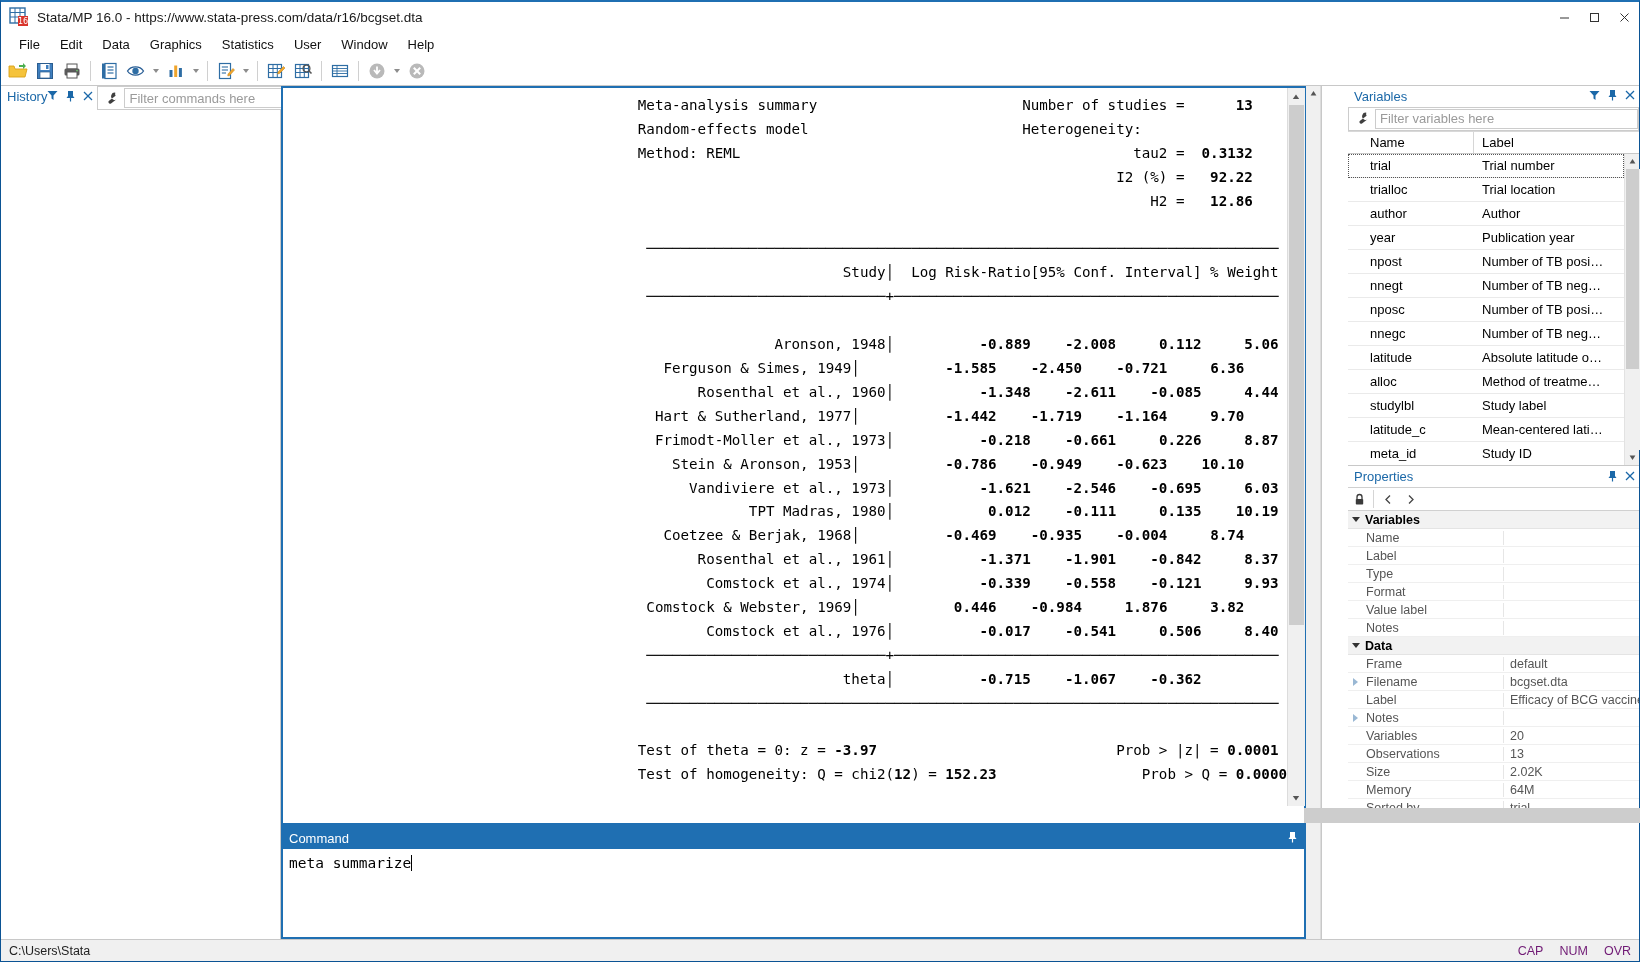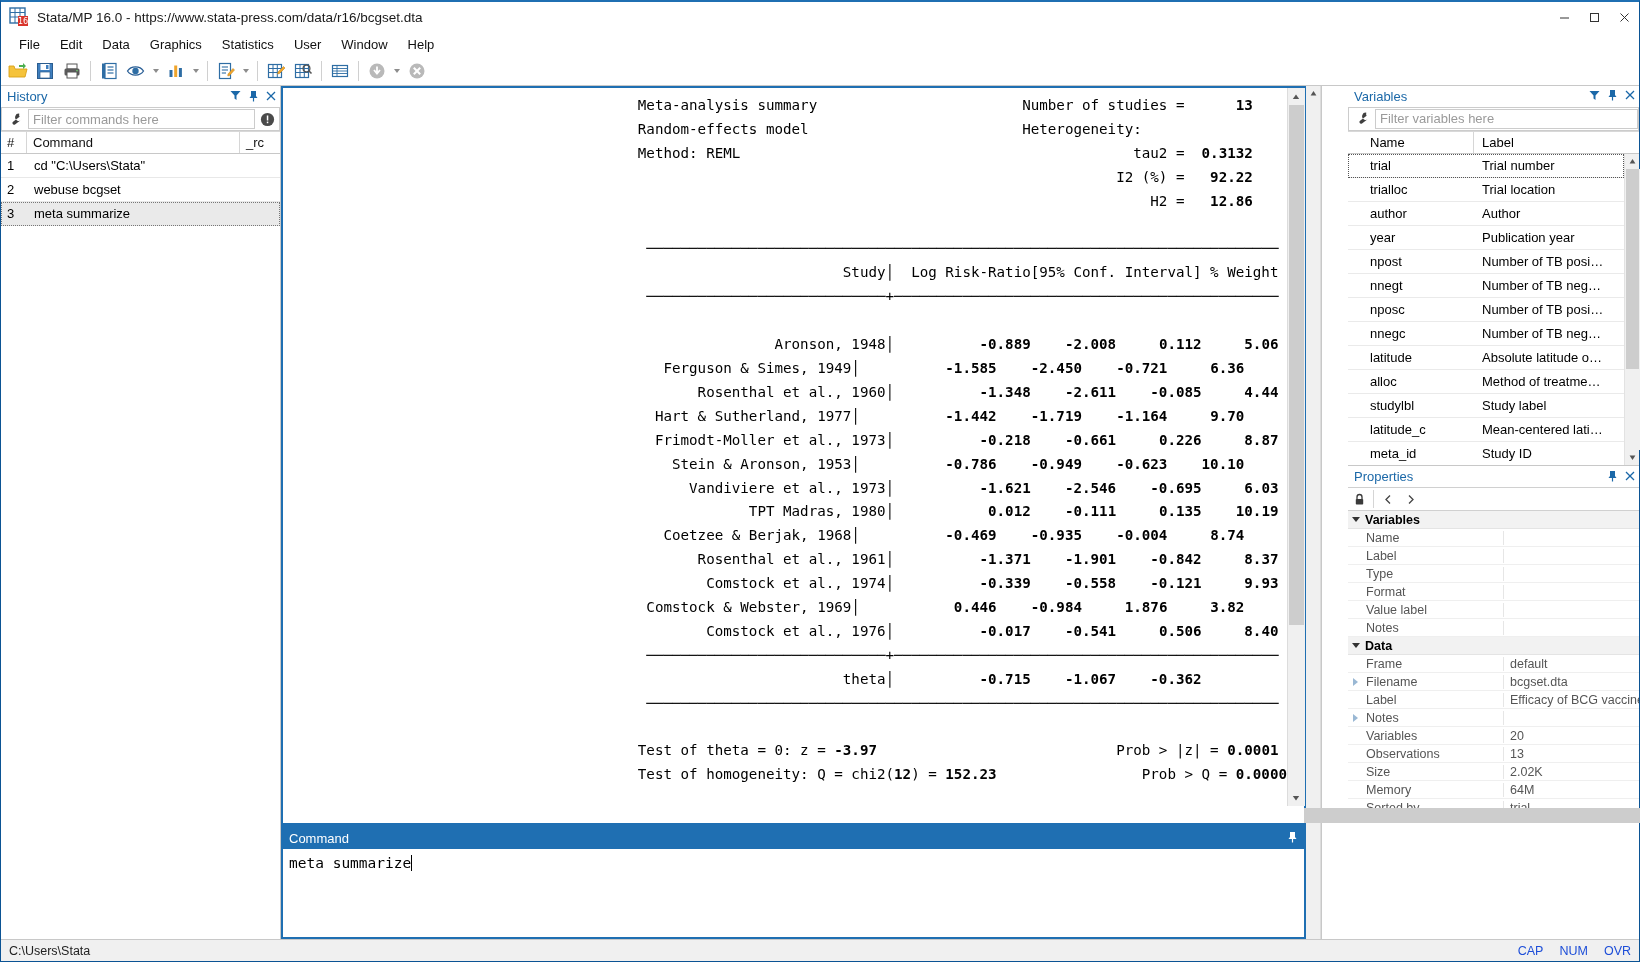--- a/index.html
+++ b/index.html
@@ -138,21 +138,21 @@
   .filter-warn {
     width: 24px; height: 22px;
     display: flex; align-items: center; justify-content: center;
   }
 
   
   .history-panel {
     width: 280px; flex: 0 0 280px;
     background: #fff;
     border-right: 1px solid #c8c8c8;
-    display: flex; flex-direction: column;
+    display: flex; flex-direction: row;
     min-height: 0;
   }
   .hist-cols {
     display: flex; height: 23px;
     border-top: 1px solid #d8d8d8;
     border-bottom: 1px solid #c8c8c8;
     background: #fff;
     font-size: 13px;
   }
   .hist-col {
@@ -369,21 +369,21 @@
   
   .statusbar {
     height: 22px; flex: 0 0 22px;
     background: #f0f0f0;
     border-top: 1px solid #c8c8c8;
     display: flex; align-items: center;
     padding: 0 8px;
     font-size: 12.5px; color: #222;
   }
   .sb-left { flex: 1 1 auto; }
-  .sb-right { display: flex; gap: 16px; color: #1d4ed8; }
+  .sb-right { display: flex; gap: 16px; color: #701a75; }
 
   
   .outer-strip {
     width: 15px; flex: 0 0 15px;
     background: #f0f0f0;
     border-right: 1px solid #dcdcdc;
     display: flex; flex-direction: column; align-items: center;
   }
   .mini-arrow {
     width: 15px; height: 15px; display: flex;

